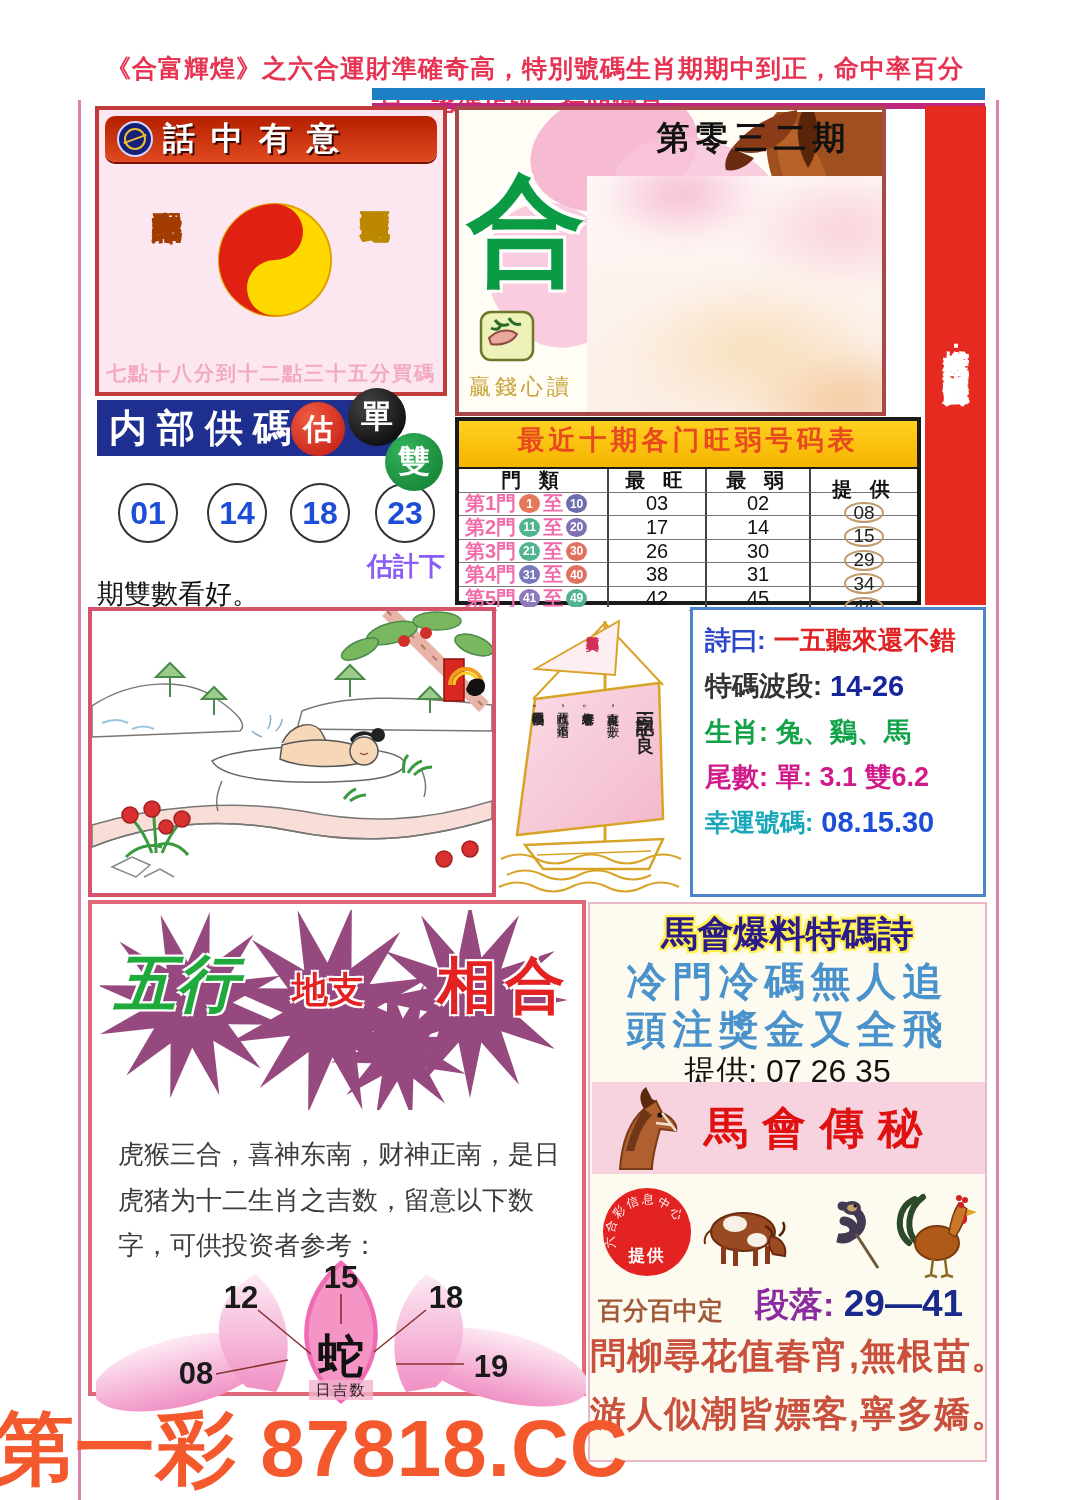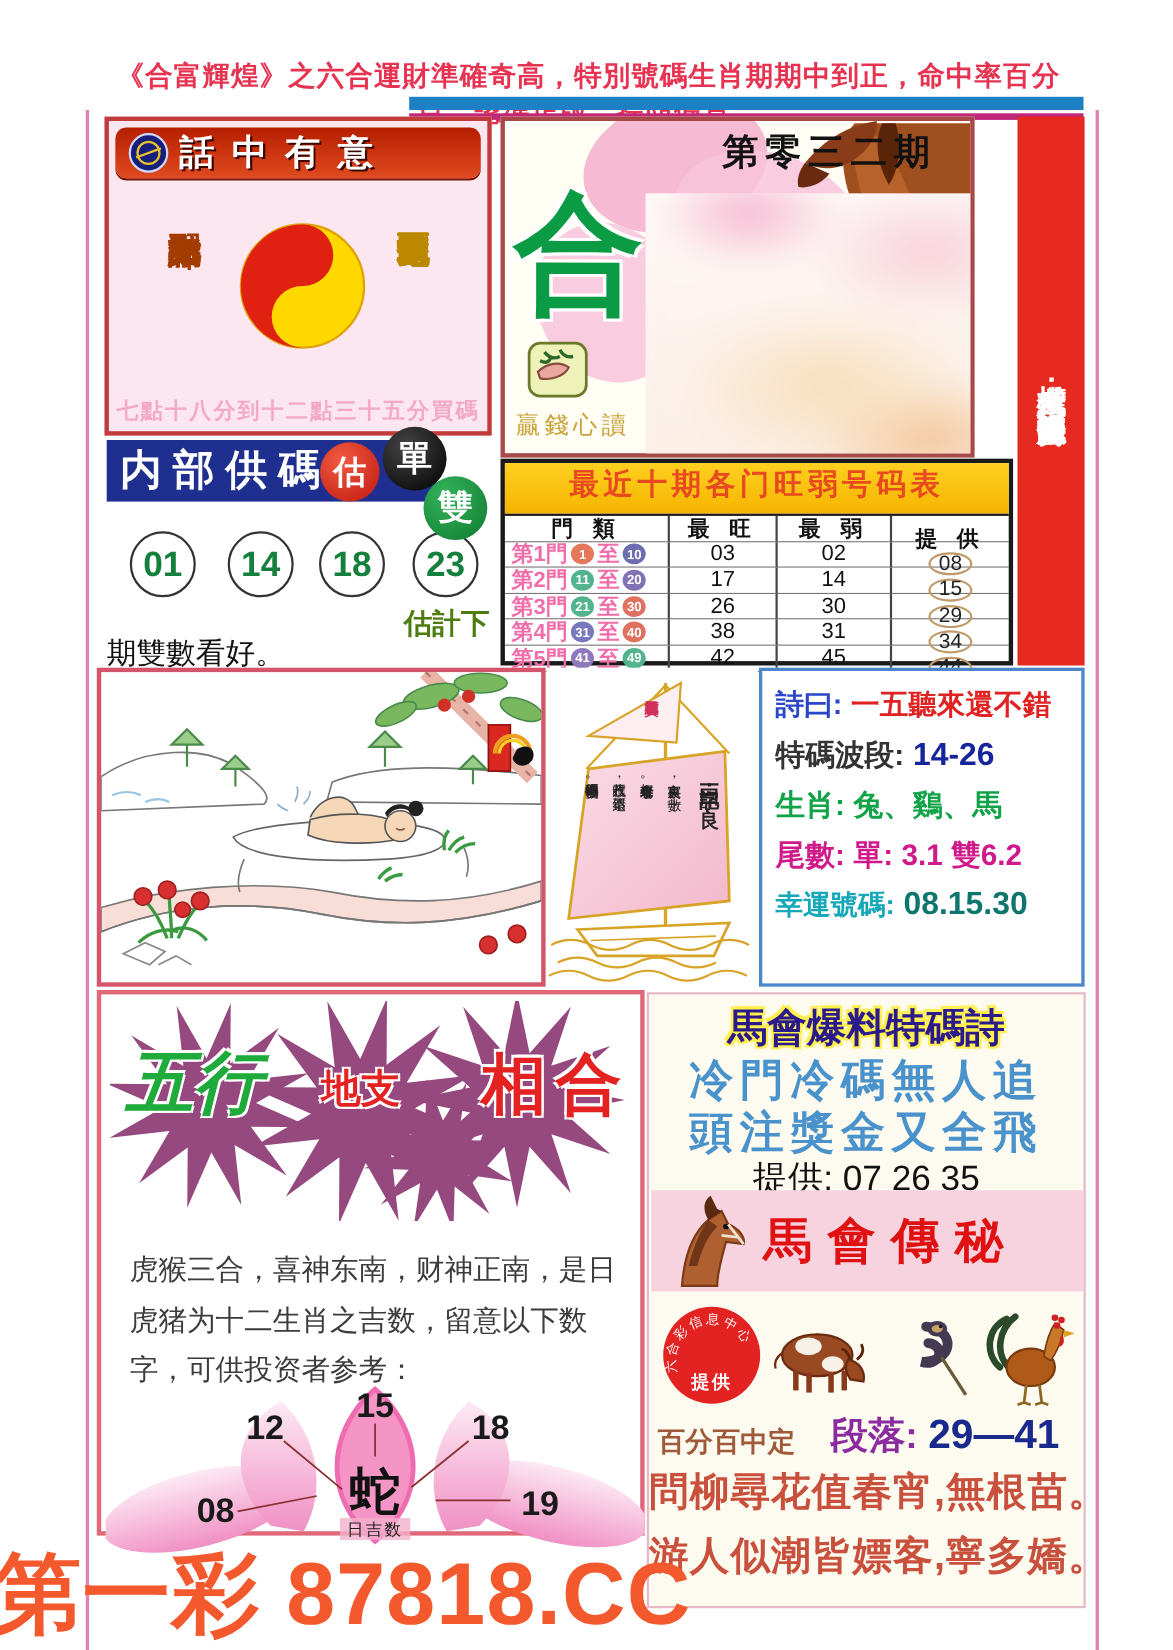--- a/index.html
+++ b/index.html
@@ -30,22 +30,22 @@
   .yinyang { left:116px; top:90px; }
 
   
   .supply-banner { left:97px; top:400px; width:300px; height:56px; background:#1e2f8f; color:#fff; font-size:38px; font-weight:bold;
     letter-spacing:10px; line-height:56px; padding-left:12px; white-space:nowrap; }
   .badge { border-radius:50%; color:#fff; font-weight:bold; display:flex; align-items:center; justify-content:center; }
   .badge-gu { left:291px; top:402px; width:54px; height:54px; background:radial-gradient(circle at 35% 30%,#f05a40,#c01810); font-size:30px; z-index:3; }
   .badge-dan { left:348px; top:388px; width:58px; height:58px; background:radial-gradient(circle at 35% 30%,#444,#000); font-size:32px; z-index:2; }
   .badge-shuang { left:385px; top:433px; width:58px; height:58px; background:radial-gradient(circle at 35% 30%,#34b35c,#0f7a2e); font-size:32px; z-index:2; }
   .numcircle { top:483px; width:60px; height:60px; border:2px solid #333; border-radius:50%; background:#fff;
-    display:flex; align-items:center; justify-content:center; color:#15803d; font-size:32px; font-weight:bold; }
-  .note-right { left:330px; top:549px; width:115px; text-align:right; font-size:26px; font-weight:bold; color:#4d7c0f; }
+    display:flex; align-items:center; justify-content:center; color:#1d4ed8; font-size:32px; font-weight:bold; }
+  .note-right { left:330px; top:549px; width:115px; text-align:right; font-size:26px; font-weight:bold; color:#8b5cf6; }
   .note-below { left:97px; top:576px; font-size:27px; color:#111; }
 
   
   .issuebox { left:455px; top:106px; width:431px; height:310px; border:4px solid #a84848; background:#fffdf4; overflow:hidden; }
   .lotus-decor { position:absolute; border-radius:50%; background:#f5aecb; opacity:.85; }
   .issue-title { position:absolute; left:140px; top:6px; width:310px; text-align:center; font-size:33px; font-weight:bold; color:#111; letter-spacing:6px; z-index:4; }
   .brand-char { position:absolute; left:8px; top:42px; font-size:118px; font-weight:900; color:#0b9b44; z-index:3;
     text-shadow:3px 3px 0 #fff,-3px -3px 0 #fff,3px -3px 0 #fff,-3px 3px 0 #fff; }
   .blurblock { position:absolute; left:128px; top:66px; width:332px; height:240px; background:#fdf6f6; z-index:2; overflow:hidden; }
   .blurblock:before { content:""; position:absolute; inset:-15px;
@@ -88,40 +88,40 @@
   
   .tipsbox { left:690px; top:607px; width:296px; height:290px; border:3px solid #4a86c8; background:#fff; padding:8px 12px; }
   .tips-row { height:45.5px; display:flex; align-items:center; gap:8px; white-space:nowrap; }
   .t-blue { color:#2b46c8; font-weight:bold; font-size:26px; }
   .t-red { color:#e02222; font-weight:bold; font-size:26px; }
   .t-dark { color:#333; font-weight:bold; font-size:27px; }
   .t-navy { color:#16259c; font-weight:bold; font-size:29px; }
   .t-green { color:#12a348; font-weight:bold; font-size:27px; }
   .t-mag { color:#d01a8a; font-weight:bold; font-size:27px; }
   .t-teal { color:#16a8b8; font-weight:bold; font-size:25px; }
-  .t-bluenum { color:#0f766e; font-weight:bold; font-size:29px; }
+  .t-bluenum { color:#1d4ed8; font-weight:bold; font-size:29px; }
 
   
   .bottomleft { left:88px; top:900px; width:498px; height:496px; border:4px solid #e06878; background:#fff; }
   .wx-para { position:absolute; left:26px; top:228px; width:448px; font-size:26px; color:#3c3c3c; line-height:1.75; }
   .burst-w1 { position:absolute; left:22px; top:38px; font-size:62px; font-weight:900; color:#1faa3c; font-style:italic;
     text-shadow:2px 2px 0 #fff,-2px -2px 0 #fff,2px -2px 0 #fff,-2px 2px 0 #fff; z-index:2; }
   .burst-w2 { position:absolute; left:200px; top:62px; font-size:36px; font-weight:900; color:#e42222;
     text-shadow:2px 2px 0 #fff,-2px -2px 0 #fff,2px -2px 0 #fff,-2px 2px 0 #fff; z-index:2; }
   .burst-w3 { position:absolute; left:345px; top:42px; font-size:60px; font-weight:900; color:#e42222; letter-spacing:8px;
     text-shadow:2px 2px 0 #fff,-2px -2px 0 #fff,2px -2px 0 #fff,-2px 2px 0 #fff; z-index:2; }
 
   
   .bottomright { left:588px; top:902px; width:399px; height:560px; border:2px solid #e8b8c8; background:#fdfbef; }
   .burst-title { position:absolute; left:0; right:0; top:6px; text-align:center; font-size:36px; font-weight:900; color:#2a1a8a;
     text-shadow:0 0 6px #ffef50, 2px 2px 0 #ffef50, -2px 2px 0 #ffef50, 2px -2px 0 #ffef50, -2px -2px 0 #ffef50; }
   .burst-line { position:absolute; left:0; right:0; text-align:center; font-size:40px; font-weight:bold; color:#4a92cc; letter-spacing:6px; }
   .burst-offer { position:absolute; left:0; right:0; top:146px; text-align:center; font-size:32px; color:#111; }
   .secret-banner { position:absolute; left:2px; top:178px; width:393px; height:92px; background:#f7d3e0; display:flex; align-items:center; }
-  .secret-title { color:#e01111; font-size:44px; font-weight:900; letter-spacing:14px; margin-left:8px; white-space:nowrap; }
+  .secret-title { color:#e01111; font-size:44px; font-weight:900; letter-spacing:14px; margin-left:18px; white-space:nowrap; }
   .animals { position:absolute; left:2px; top:278px; width:393px; height:100px; display:flex; align-items:center; justify-content:space-between; padding:0 8px; }
   .certain { position:absolute; left:8px; top:390px; font-size:25px; color:#a05a3a; font-weight:bold; }
   .rangeline { position:absolute; left:165px; top:378px; font-size:34px; font-weight:900; color:#8a2ca0; }
   .rangeline .num { color:#1a2a8c; font-size:37px; }
   .poemline { position:absolute; left:0; right:0; text-align:center; font-size:36px; font-weight:bold; color:#c8503c; letter-spacing:1px; white-space:nowrap; }
 
   .watermark { left:-6px; top:1396px; font-size:80px; font-weight:900; color:#f4592e; letter-spacing:1px; z-index:9; white-space:nowrap; }
 </style>
 </head>
 <body>

